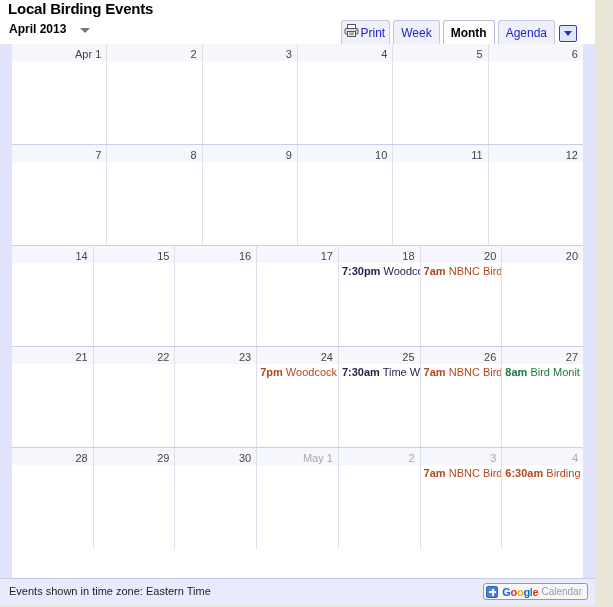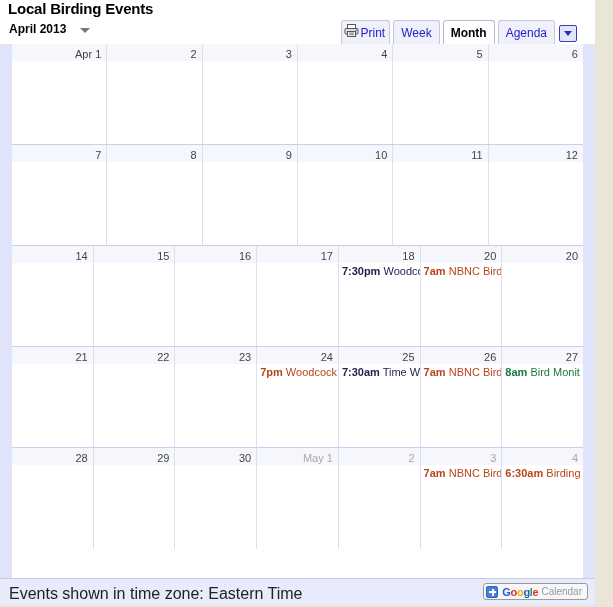--- a/index.html
+++ b/index.html
@@ -171,21 +171,21 @@
 
   
   .footer {
     position: absolute; left: 0; top: 578px;
     width: 595px; height: 27px;
     background: #e8ebfb;
     border-top: 1px solid #c5cbe8;
   }
   .tz {
     position: absolute; left: 9px; top: 6px;
-    font-size: 16px; color: #222;
+    font-size: 11px; color: #222;
     white-space: nowrap;
   }
   .gcal-btn {
     position: absolute; right: 7px; top: 4px;
     height: 17px;
     display: flex; align-items: center;
     padding: 0 5px 0 2px;
     background: #f7f7f7;
     border: 1px solid #9a9a9a;
     border-radius: 3px;

